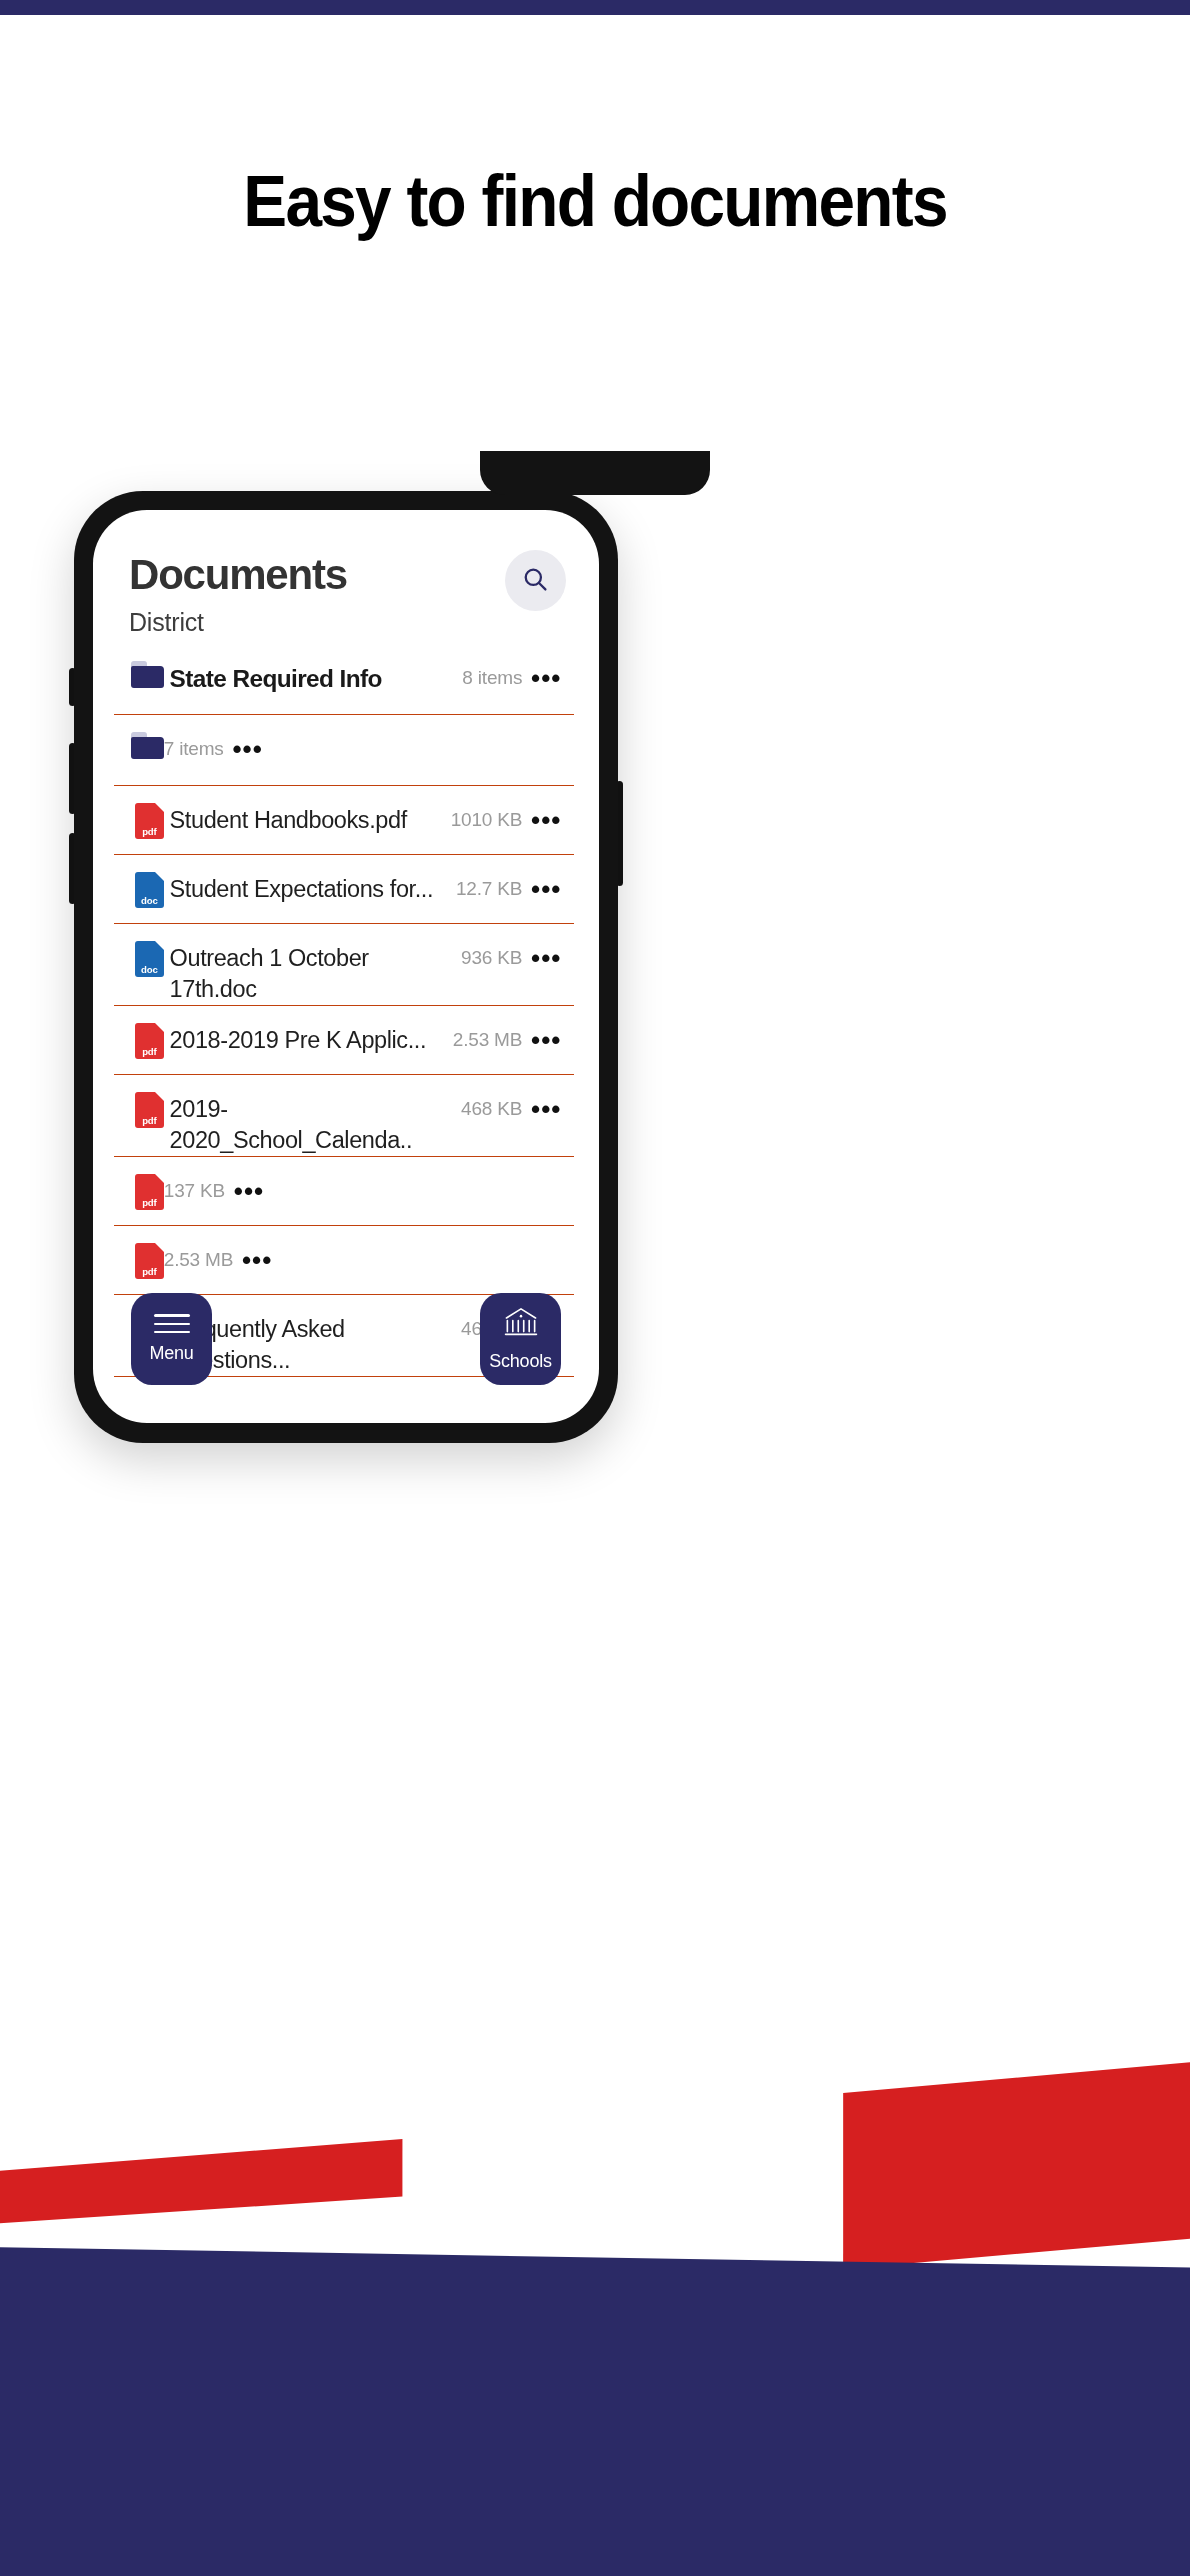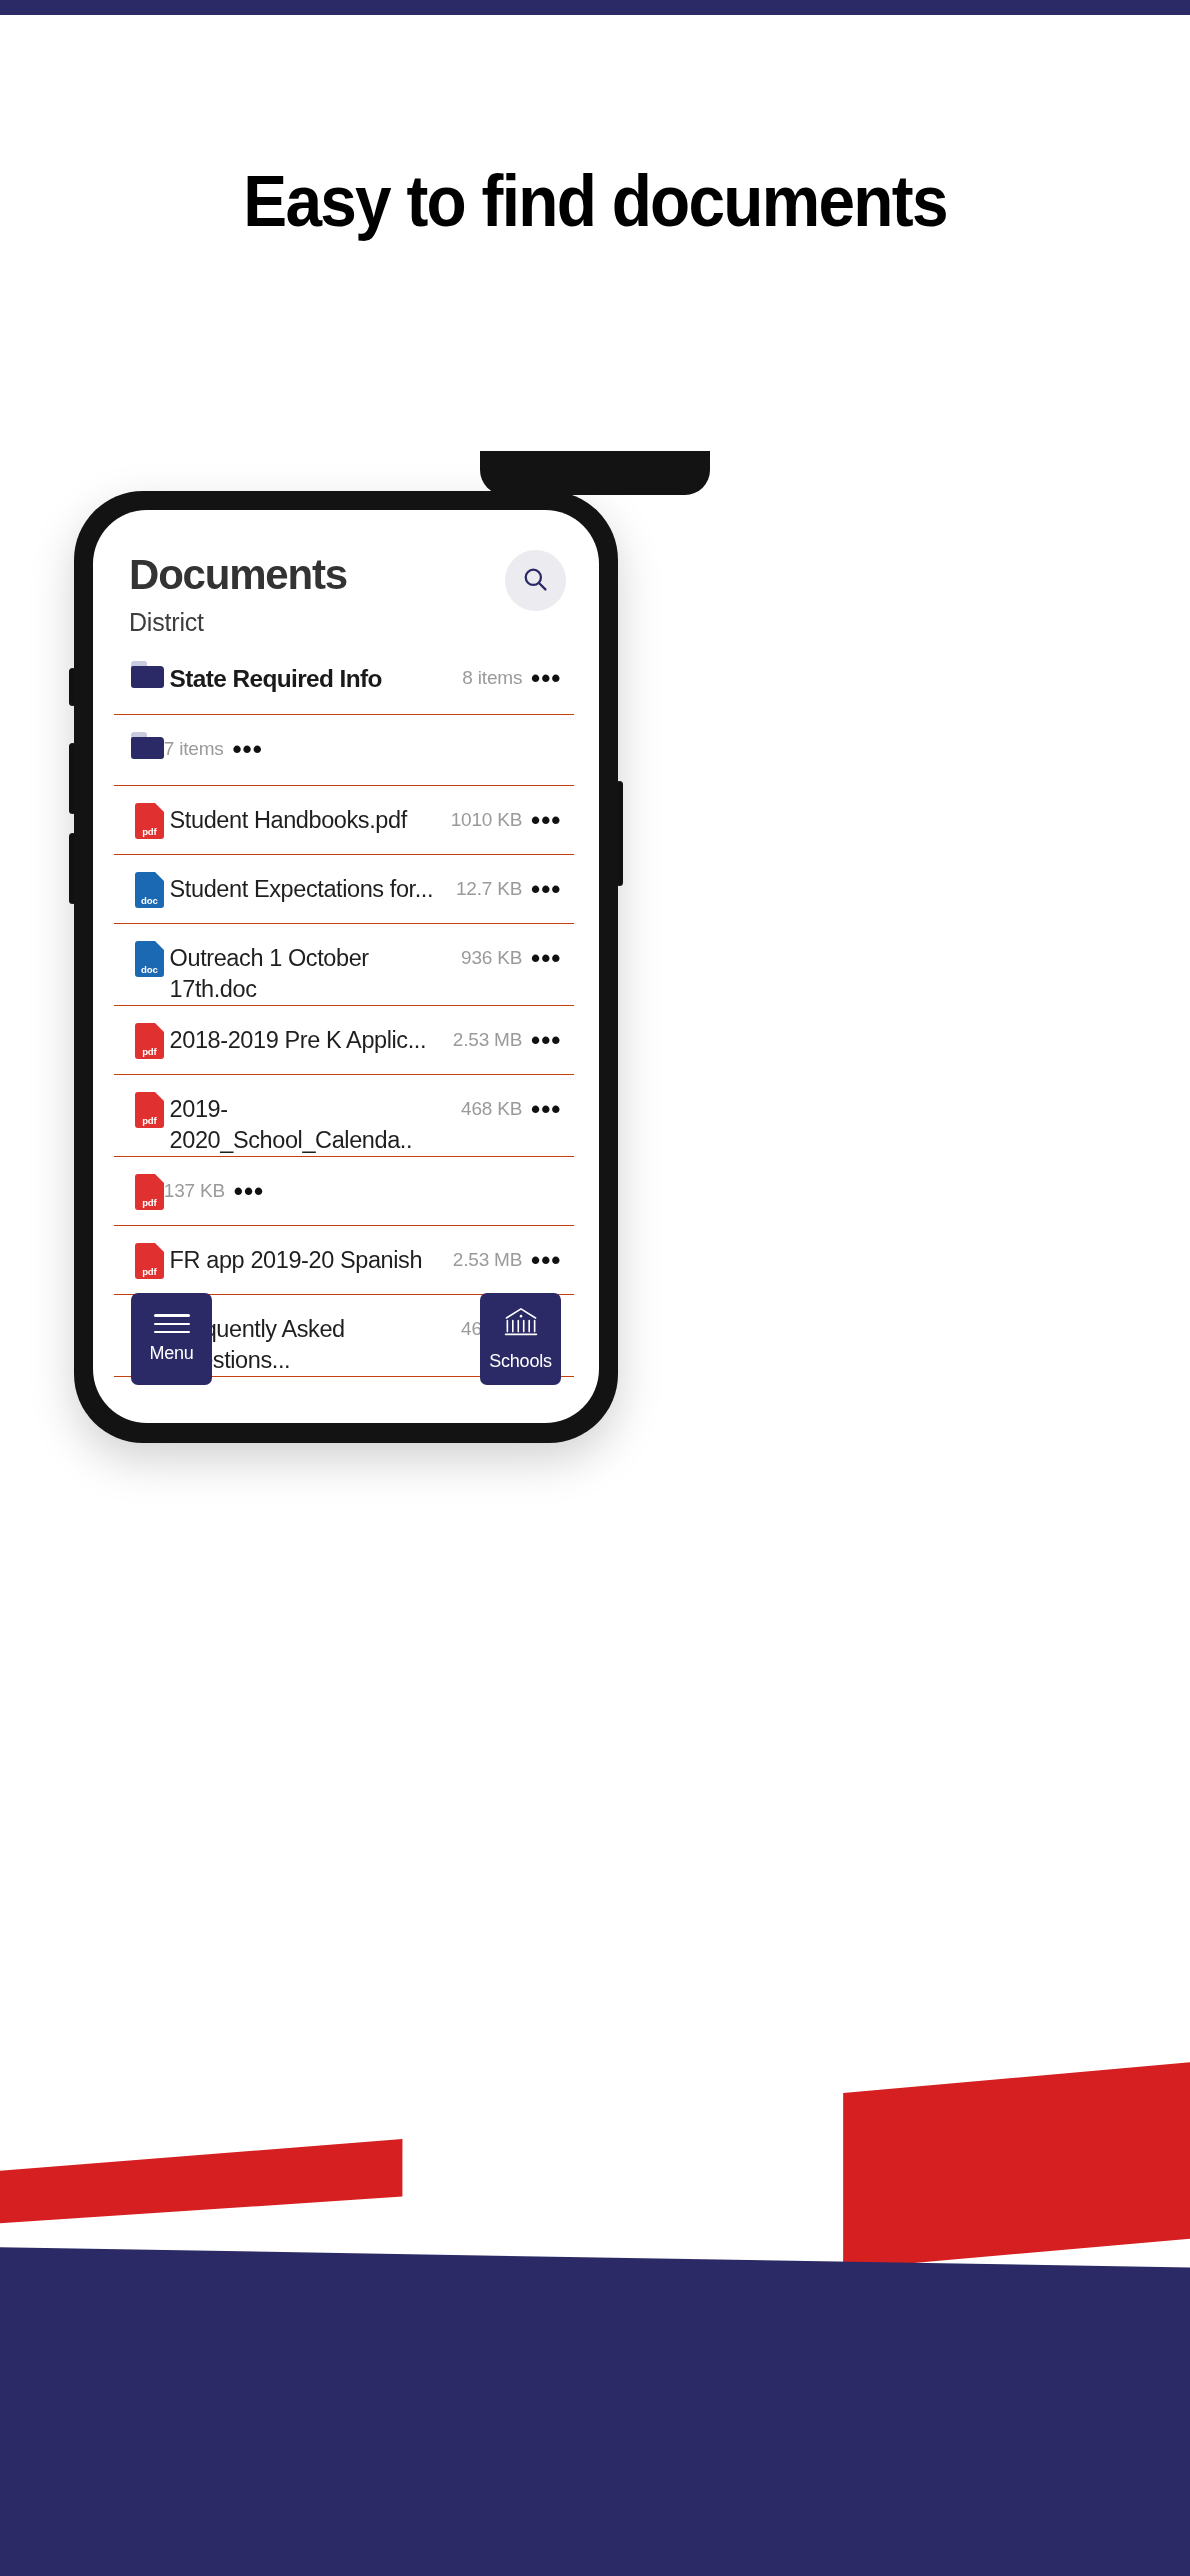--- a/index.html
+++ b/index.html
@@ -194,21 +194,21 @@
     letter-spacing:-0.2px;
     line-height:1;
   }
   .file-ico.pdf { background:#e03030; }
   .file-ico.doc { background:#1b68b3; }
 
   
   .nav-btn {
     position:absolute;
     width:81px; height:92px;
-    border-radius:7px;
+    border-radius:21px;
     background:#2b2a66;
     display:flex;
     flex-direction:column;
     align-items:center;
     justify-content:center;
     cursor:pointer;
     border:none;
   }
   #nav-menu   { left:38px;  bottom:38px; }
   #nav-schools{ right:38px; bottom:38px; }
@@ -346,21 +346,20 @@
           <div class="row-meta">137 KB</div>
           <div class="row-more">•••</div>
         </div>
         <div class="row">
           <div class="row-icon">
             <span class="file-ico pdf">
               <span class="corner"></span>
               <span class="ext">pdf</span>
             </span>
           </div>
-          <div class="row-name">FR app 2019-20 Spanish</div>
           <div class="row-meta">2.53 MB</div>
           <div class="row-more">•••</div>
         </div>
         <div class="row">
           <div class="row-icon">
             <span class="file-ico pdf">
               <span class="corner"></span>
               <span class="ext">pdf</span>
             </span>
           </div>

